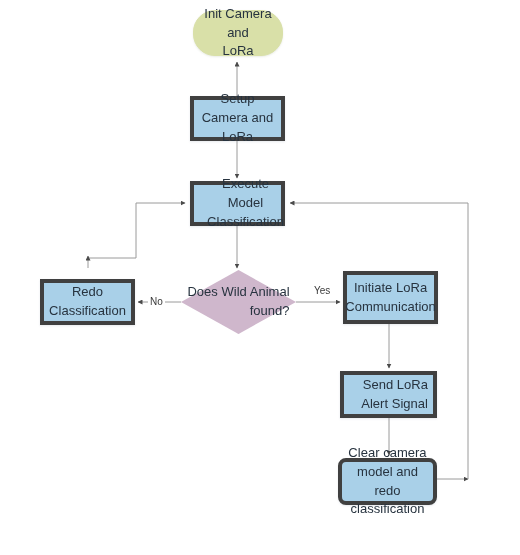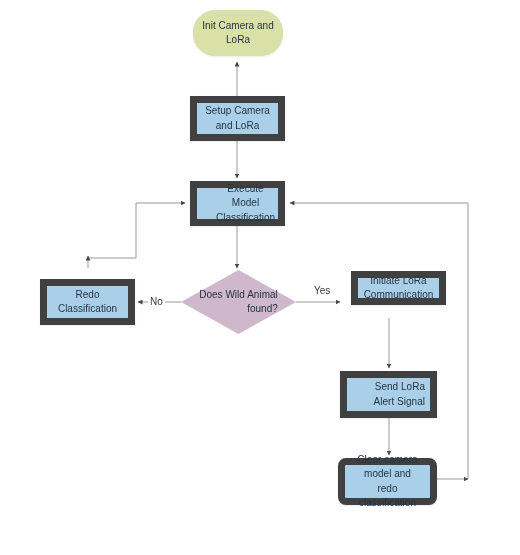--- a/index.html
+++ b/index.html
@@ -26,32 +26,32 @@
     pointer-events: none;
   }
   .node {
     position: absolute;
     box-sizing: border-box;
     display: flex;
     align-items: center;
     justify-content: center;
     text-align: center;
     color: #27333f;
-    font-size: 10px;
+    font-size: 13px;
     line-height: 1.45;
     letter-spacing: 0.02px;
   }
   .node .label {
     display: block;
     padding: 0 5px;
     white-space: pre-line;
   }
   .node-rect {
     background: #a9d0e8;
-    border: 7px solid #404040;
+    border: 4px solid #404040;
     box-shadow: 0 1px 2px rgba(120,140,160,0.18);
   }
   .node-stadium {
     background: #d9e0a8;
     border: 1px solid #d9e0a8;
     border-radius: 22px;
     box-shadow: 0 1px 2px rgba(140,150,110,0.18);
   }
   .node-diamond {
     background: transparent;
@@ -149,21 +149,21 @@
   <div class="node node-diamond" style="left:181px; top:270px; width:115px; height:64px;">
     <span class="diamond-shape"></span>
     <span class="label diamond-text">Does Wild Animal
 found?</span>
   </div>
 
   <div class="node node-rect" style="left:40px; top:279px; width:95px; height:46px;">
     <span class="label">Redo Classification</span>
   </div>
 
-  <div class="node node-rect" style="left:351px; top:271px; width:95px; height:34px;">
+  <div class="node node-rect" style="left:343px; top:271px; width:95px; height:53px;">
     <span class="label">Initiate LoRa
 Communication</span>
   </div>
 
   <div class="node node-rect" style="left:340px; top:371px; width:97px; height:47px;text-align:right;">
     <span class="label">Send LoRa Alert Signal</span>
   </div>
 
   <div class="node node-rect" style="left:338px; top:458px; width:99px; height:47px;border-radius:8px;">
     <span class="label">Clear camera model and

